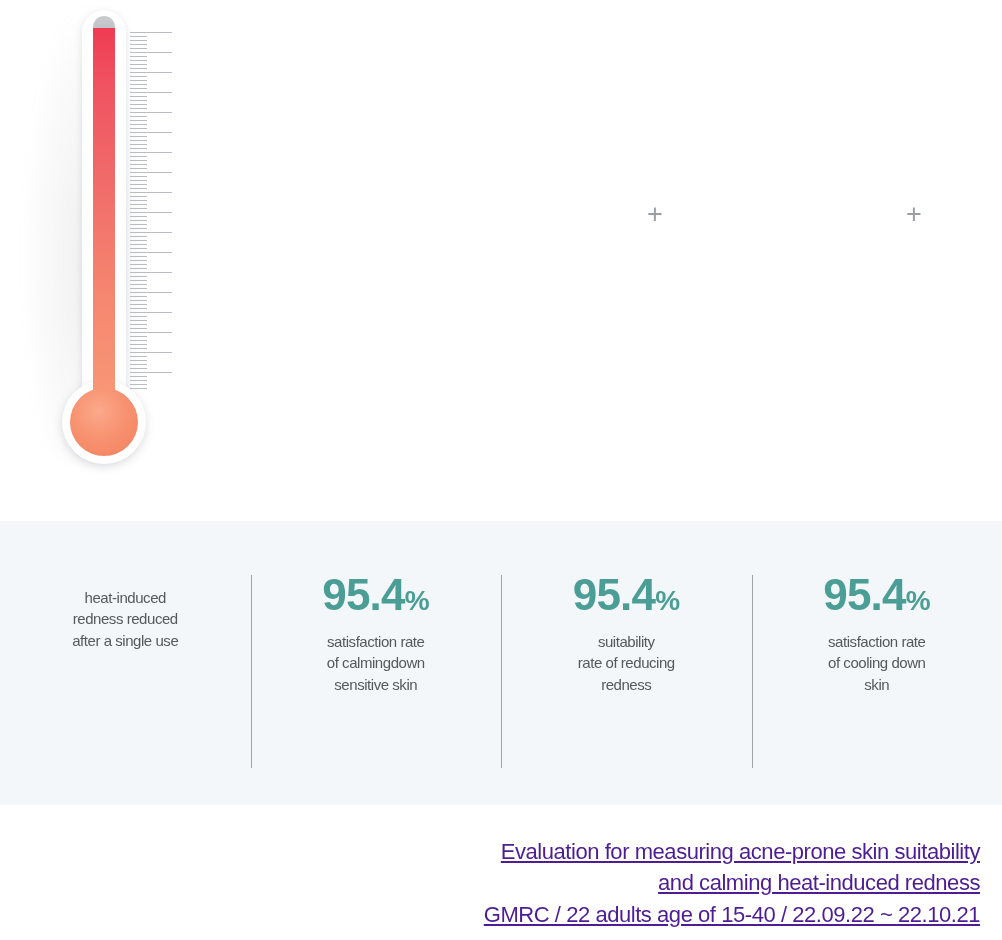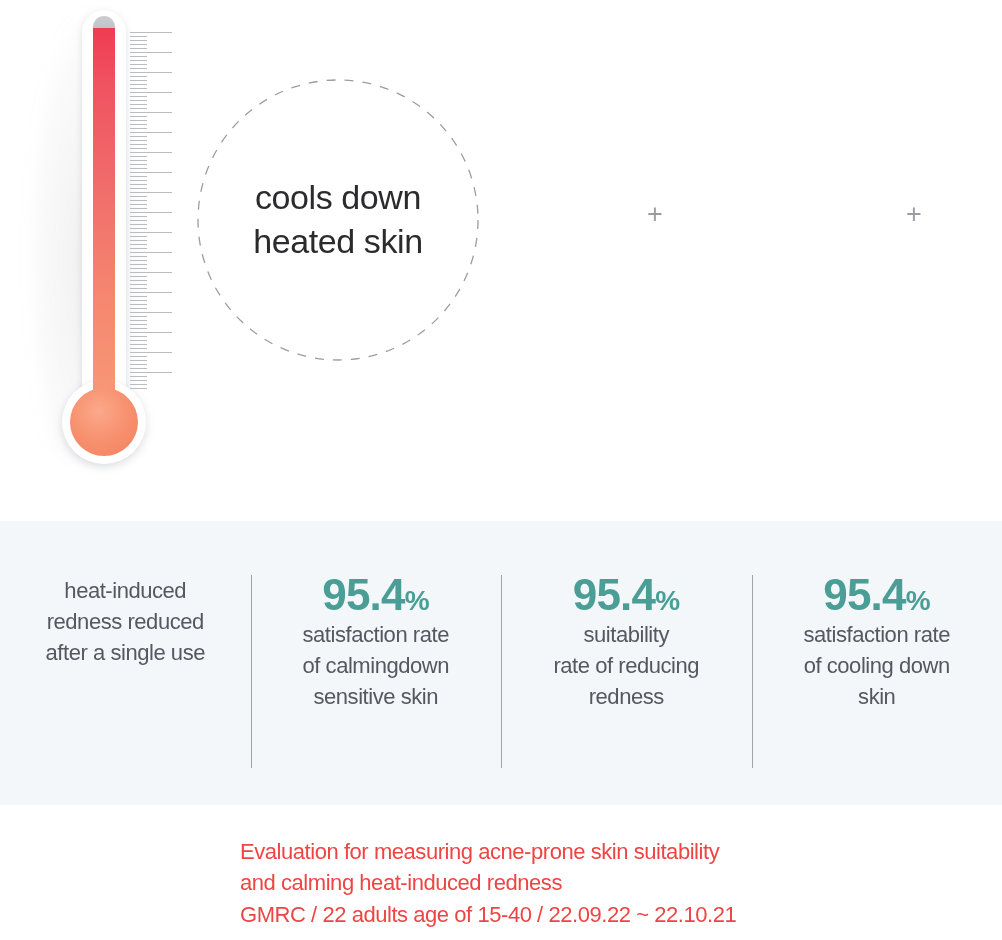--- a/index.html
+++ b/index.html
@@ -203,40 +203,41 @@
     letter-spacing: -0.8px;
     line-height: 1;
     white-space: nowrap;
   }
   .stat-value .pct {
     font-size: 28px;
     font-weight: 700;
     letter-spacing: -0.4px;
   }
   .stat-label {
-    margin-top: 2px;
+    margin-top: 14px;
     color: #55595d;
-    font-size: 22px;
+    font-size: 15px;
     line-height: 1.42;
     letter-spacing: -0.45px;
     white-space: pre-line;
   }
 
   
   #footnote {
     position: absolute;
     right: 22px;
     top: 836px;
     width: 740px;
-    text-align: left;
-    color: #ef4444;
+    text-align: right;
+    color: #4c1d95;
     font-size: 22px;
     line-height: 1.43;
     letter-spacing: -0.45px;
     white-space: pre-line;
+    text-decoration: underline;
   }
 </style>
 </head>
 <body>
 
 <div id="thermometer-graphic">
   <div class="therm-shadow"></div>
   <div class="therm-case-stem"></div>
   <div class="therm-case-bulb"></div>
   <div class="therm-cap"></div>
@@ -331,27 +332,20 @@
       <div class="tick major" style="top: 340px;"></div>
       <div class="tick minor" style="top: 344px;"></div>
       <div class="tick minor" style="top: 348px;"></div>
       <div class="tick minor" style="top: 352px;"></div>
       <div class="tick minor" style="top: 356px;"></div>
     </div>
 </div>
 
 <div id="benefit-circles">
 
-  <div class="benefit-circle" id="benefit-circle-1">
-    <svg width="284" height="284" viewBox="0 0 284 284" aria-hidden="true">
-      <circle cx="142" cy="142" r="140" fill="none" stroke="#9a9da1" stroke-width="1.3" stroke-dasharray="9 9" stroke-linecap="butt"></circle>
-    </svg>
-    <div class="circle-label">cools down
-heated skin</div>
-  </div>
 
 
 
   <div class="plus-sign" id="plus-1">+</div>
   <div class="plus-sign" id="plus-2">+</div>
 </div>
 
 <div id="stats-panel">
   <div id="stats-row">
 

